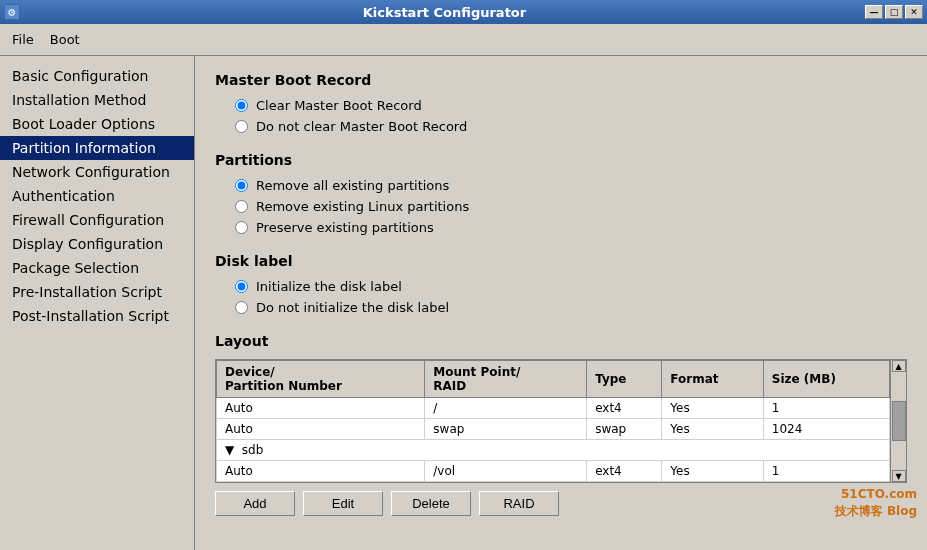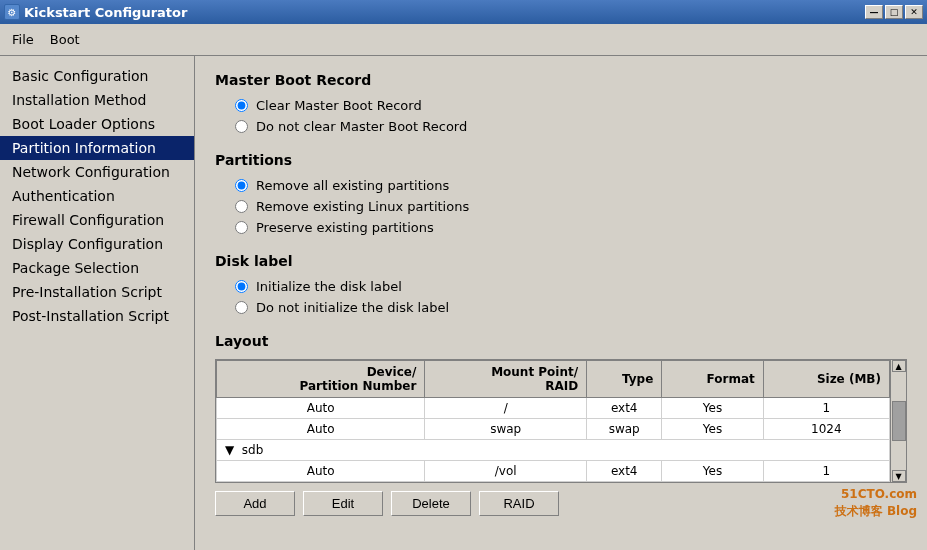--- a/index.html
+++ b/index.html
@@ -35,21 +35,21 @@
       height: 16px;
       background: #5588cc;
       border: 1px solid #3366aa;
       border-radius: 2px;
       margin-right: 4px;
       display: flex; align-items: center; justify-content: center;
       font-size: 10px;
     }
     .title-bar-title {
       flex: 1;
-      text-align: left;
+      text-align: center;
     }
     .title-bar-controls {
       display: flex;
       gap: 2px;
       padding-right: 4px;
     }
     .title-btn {
       width: 18px;
       height: 14px;
       background: #d4d0c8;
@@ -149,28 +149,28 @@
 
     .layout-table {
       width: 100%;
       border-collapse: collapse;
       font-size: 12px;
     }
     .layout-table th {
       background: #d4d0c8;
       border: 1px solid #808080;
       padding: 4px 8px;
-      text-align: right;
+      text-align: left;
       font-weight: bold;
       font-size: 12px;
     }
     .layout-table td {
       border: 1px solid #d0d0d0;
       padding: 3px 8px;
-      text-align: center;
+      text-align: left;
       font-size: 12px;
     }
     .layout-table .group-row td {
       text-align: left;
       font-weight: normal;
       margin-top: 8px;
     }
 
     
     .bottom-buttons {

